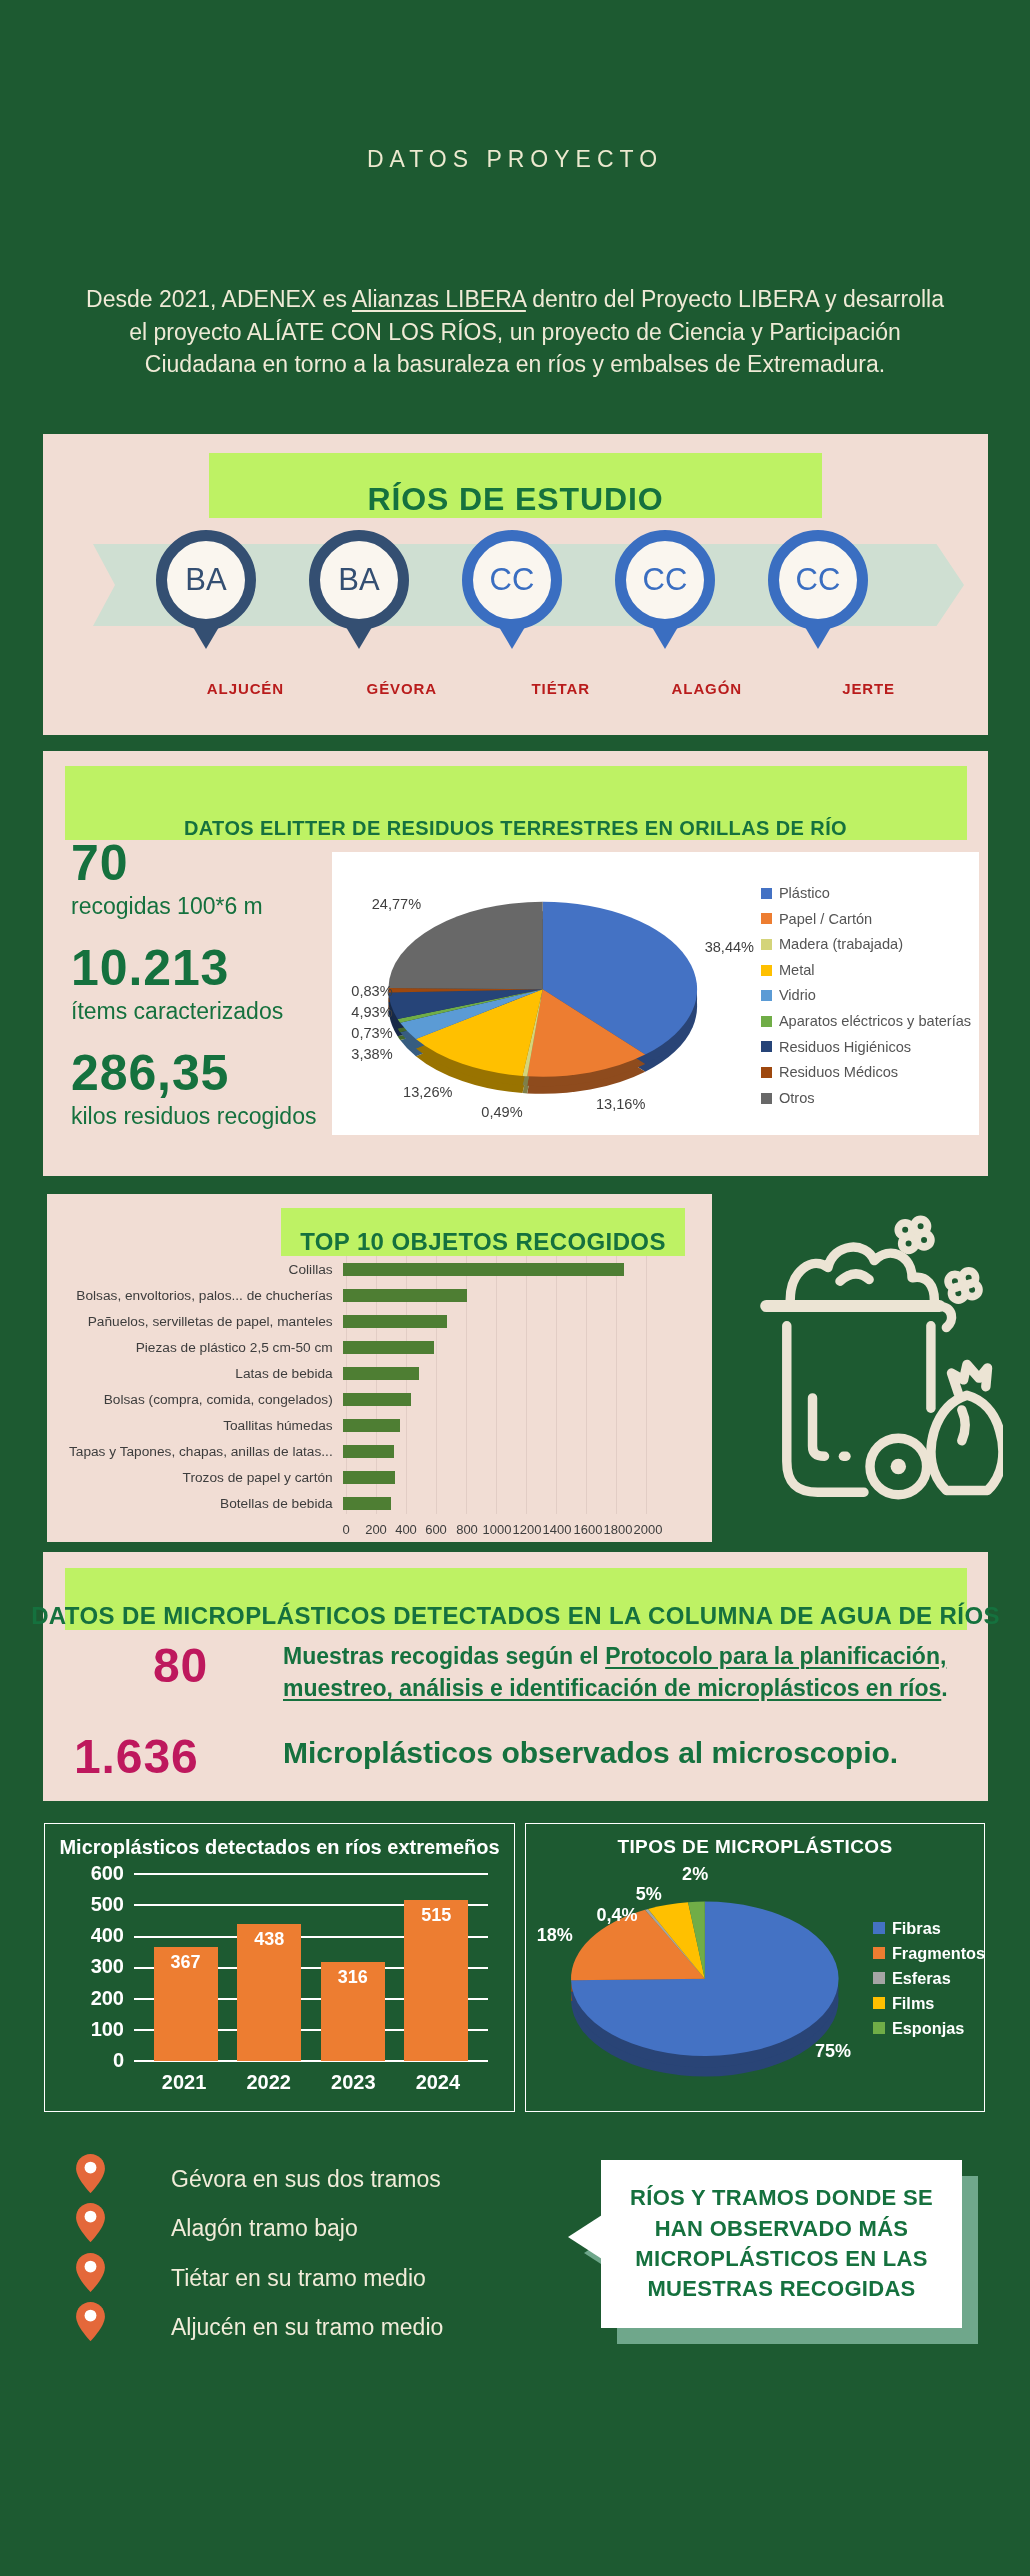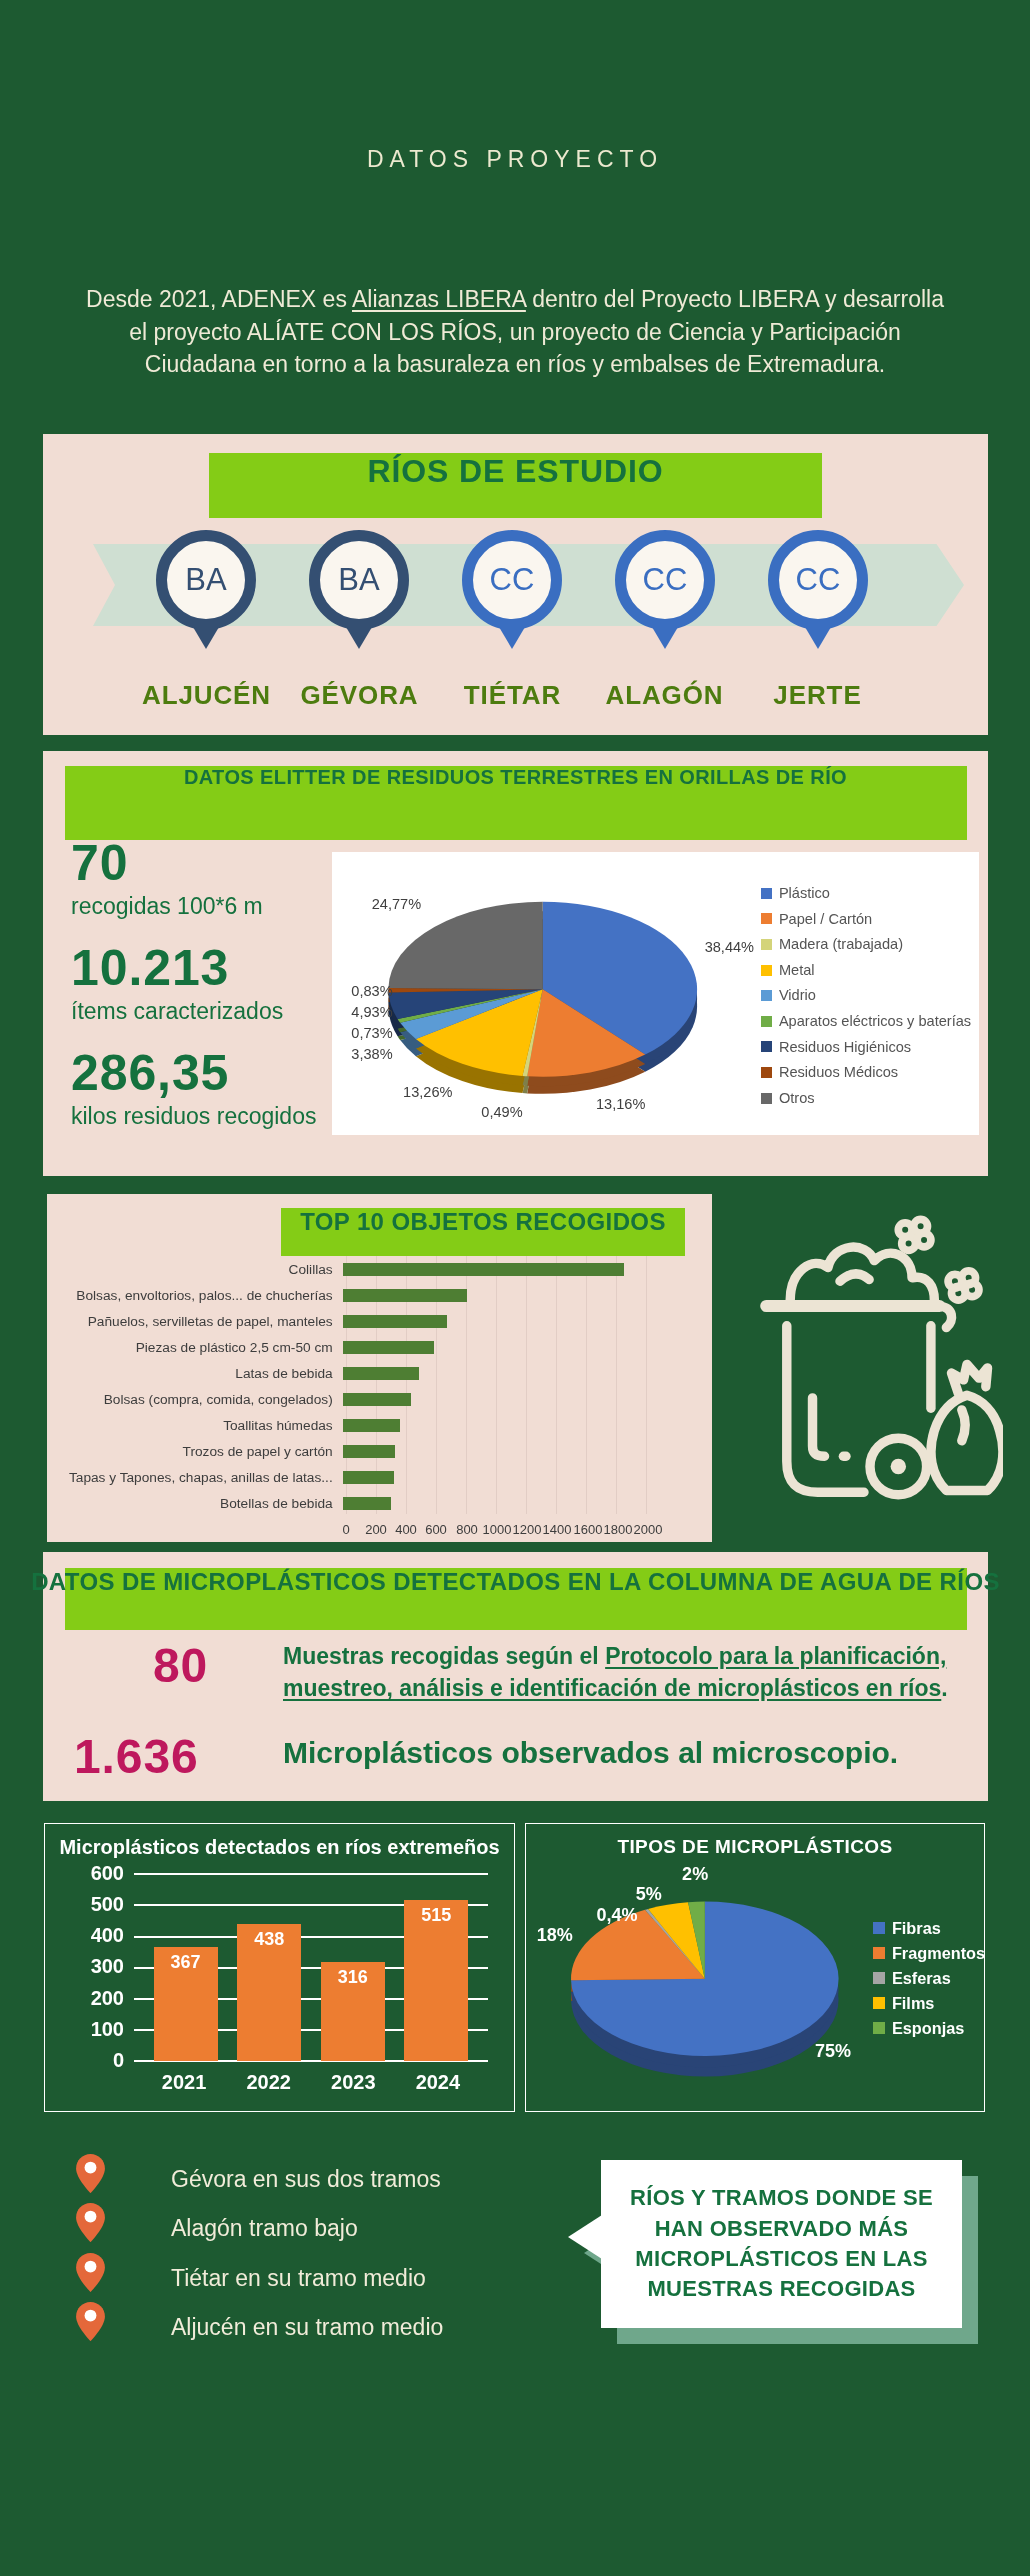--- a/index.html
+++ b/index.html
@@ -1,34 +1,34 @@
 <!DOCTYPE html>
 <html style="font-size:13.7px"><head>
 <meta charset="utf-8">
 <style>
   html,body{margin:0;padding:0;background:#10331d;}
   *{box-sizing:border-box;font-family:"Liberation Sans",sans-serif;}
   #page{position:relative;width:1030px;height:2576px;background:#1d5a31;overflow:hidden;margin:0 auto;}
   .abs{position:absolute;}
   .panel{position:absolute;background:#f1ddd4;}
-  .banner{position:absolute;background:#84cc16;display:flex;align-items:flex-start;justify-content:center;}
+  .banner{position:absolute;background:#bef264;display:flex;align-items:flex-end;justify-content:center;}
   .banner h2{margin:0;color:#15713e;font-weight:bold;letter-spacing:0.4px;white-space:nowrap;}
   
   .kicker{position:absolute;top:146px;left:0;width:100%;text-align:center;color:#ece9cf;font-size:23px;letter-spacing:6px;font-weight:500;}
   .title{position:absolute;top:179px;left:0;width:100%;text-align:center;color:#f4adc9;font-size:58px;font-weight:bold;letter-spacing:1.7px;}
   .intro{position:absolute;top:283px;left:77px;width:876px;text-align:center;color:#efead6;font-size:23px;line-height:1.42;}
   .link{text-decoration:underline;text-underline-offset:3.4px;cursor:pointer;}
   
   .arrow-band{position:absolute;left:50px;top:110px;width:871px;height:82px;background:#cfdfd2;
     clip-path:polygon(0 0,calc(100% - 27.5px) 0,100% 50%,calc(100% - 27.5px) 100%,0 100%,22px 50%);}
   .pin{position:absolute;top:96px;width:100px;text-align:center;}
   .pin-circle{width:100px;height:100px;border-radius:50%;background:#faf6ef;border:11px solid #344f72;display:flex;align-items:center;justify-content:center;}
   .pin-code{font-size:31px;font-weight:normal;color:#344f72;}
   .pin-tail{width:0;height:0;margin:-3.4px auto 0;border-left:13px solid transparent;border-right:13px solid transparent;border-top:22px solid #344f72;border-radius:1.7px;}
-  .river-name{position:absolute;top:246px;width:155px;text-align:center;color:#4d7c0f;font-size:26px;font-weight:bold;letter-spacing:0.9px;}
+  .river-name{position:absolute;top:246px;width:155px;text-align:right;color:#b91c1c;font-size:15px;font-weight:bold;letter-spacing:0.9px;}
   
   .stats{position:absolute;left:28px;top:86px;width:258px;color:#15713e;}
   .stat{margin-bottom:22px;}
   .stat-value{font-size:50px;font-weight:bold;letter-spacing:0.9px;line-height:1.05;}
   .stat-label{font-size:23px;margin-top:3.4px;}
   .white-card{position:absolute;left:289px;top:101px;width:647px;height:283px;background:#ffffff;}
   .legend{position:absolute;}
   .legend-row{display:flex;align-items:center;margin-bottom:11px;}
   .legend-swatch{width:11px;height:11px;margin-right:6.9px;flex:0 0 auto;}
   .legend-label{font-size:14.6px;color:#545454;white-space:nowrap;line-height:1;}
@@ -266,29 +266,29 @@
             <span class="t10-bar" style="width:68px;background:#4e7e33"></span>
           </span>
         </div>
         <div class="t10-row">
           <span class="t10-label">Toallitas húmedas</span>
           <span class="t10-track">
             <span class="t10-bar" style="width:57px;background:#4e7e33"></span>
           </span>
         </div>
         <div class="t10-row">
+          <span class="t10-label">Tapas y Tapones, chapas, anillas de latas...</span>
+          <span class="t10-track">
+            <span class="t10-bar" style="width:51px;background:#4e7e33"></span>
+          </span>
+        </div>
+        <div class="t10-row">
           <span class="t10-label">Trozos de papel y cartón</span>
           <span class="t10-track">
             <span class="t10-bar" style="width:52px;background:#4e7e33"></span>
-          </span>
-        </div>
-        <div class="t10-row">
-          <span class="t10-label">Tapas y Tapones, chapas, anillas de latas...</span>
-          <span class="t10-track">
-            <span class="t10-bar" style="width:51px;background:#4e7e33"></span>
           </span>
         </div>
         <div class="t10-row">
           <span class="t10-label">Botellas de bebida</span>
           <span class="t10-track">
             <span class="t10-bar" style="width:48px;background:#4e7e33"></span>
           </span>
         </div>
       </div>
     <div class="t10-ticks">

